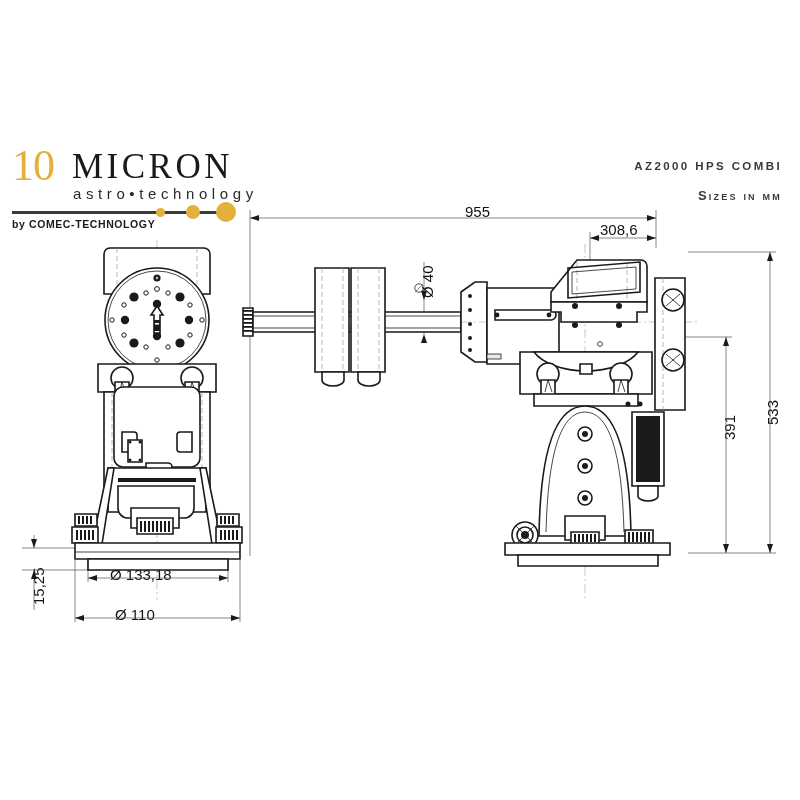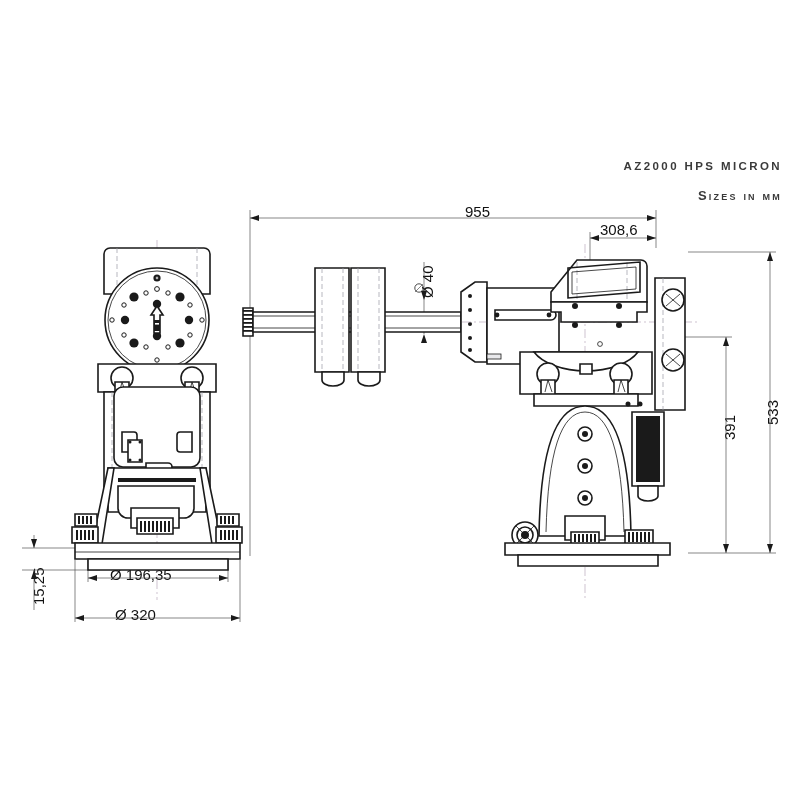--- a/index.html
+++ b/index.html
@@ -43,32 +43,44 @@
   .cen{stroke:#b9a9bb;stroke-width:0.7;fill:none;stroke-dasharray:9 3 2 3;}
   .wht{fill:#ffffff;}
   .blk{fill:#1a1a1a;}
   .gry{fill:#e9e9ec;}
 </style>
 </head>
 <body>
 
 <div id="sheet">
 
-
-  <div class="title-main">AZ2000 HPS MICRON</div>
+  <div class="logo-wrap">
+    <div class="logo-row1">
+      <span class="logo-10">10</span>
+      <span class="logo-micron">MICRON</span>
+    </div>
+    <span class="logo-astro">astro•technology</span>
+    <div class="logo-rule"></div>
+    <span class="dot d1"></span>
+    <span class="dot d2"></span>
+    <span class="dot d3"></span>
+    <span class="logo-by">by COMEC-TECHNOLOGY</span>
+  </div>
+
+  <div class="title-main">AZ2000 HPS COMBI</div>
   <div class="title-sub">Sizes in mm</div>
 
   <div class="dimtxt" style="left:465px;top:203px;">955</div>
   <div class="dimtxt" style="left:600px;top:221px;">308,6</div>
   <div class="dimtxt rot90" style="left:764px;top:425px;">533</div>
   <div class="dimtxt rot90" style="left:721px;top:440px;">391</div>
   <div class="dimtxt rot90" style="left:419px;top:298px;">Ø 40</div>
   <div class="dimtxt rot90" style="left:30px;top:605px;">15,25</div>
-  <div class="dimtxt" style="left:110px;top:566px;">Ø 196,35</div>
-  <div class="dimtxt" style="left:115px;top:606px;">Ø 320</div>
+  <div class="dimtxt" style="left:110px;top:566px;">Ø 133,18</div>
+  <div class="dimtxt" style="left:115px;top:606px;">Ø 110</div>
 
   <div style="position:absolute;left:574px;top:272px;transform:rotate(-6deg);font-family:'Liberation Serif',serif;
               font-style:italic;font-weight:bold;font-size:15px;color:#111;letter-spacing:1px;">HPS</div>
   <div style="position:absolute;left:653px;top:479px;transform:rotate(-90deg);transform-origin:left top;
               font-family:'Liberation Sans',sans-serif;font-weight:bold;font-size:11px;color:#fff;letter-spacing:1px;">AZ2000</div>
   <div style="position:absolute;left:641px;top:472px;transform:rotate(-90deg);transform-origin:left top;
               font-family:'Liberation Sans',sans-serif;font-weight:bold;font-size:6px;color:#fff;letter-spacing:0.4px;">10MICRON</div>
 
   <svg width="800" height="800" viewBox="0 0 800 800">
 

